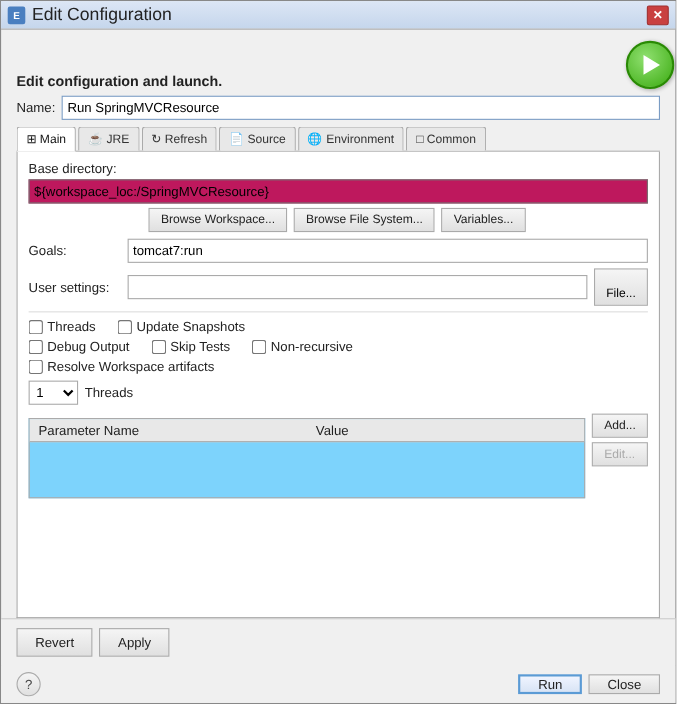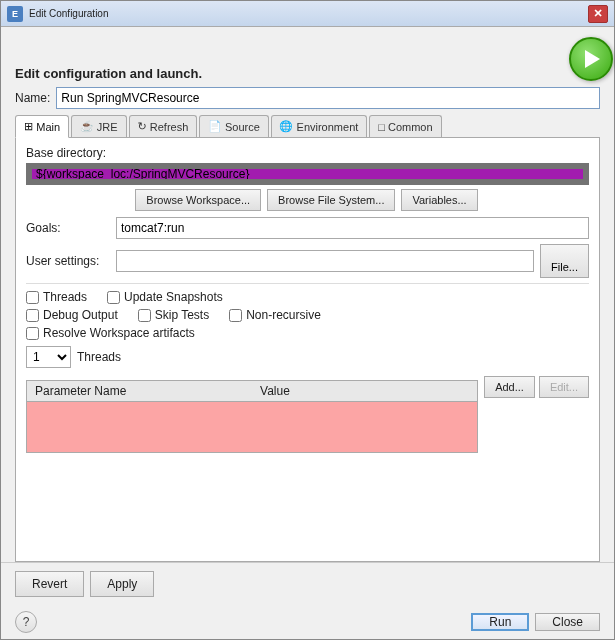--- a/index.html
+++ b/index.html
@@ -35,21 +35,21 @@
     }
     .title-icon {
       width: 16px;
       height: 16px;
       background: #4a7fc0;
       border-radius: 2px;
       display: flex; align-items: center; justify-content: center;
       font-size: 9px; color: white; font-weight: bold;
     }
     .title-text {
-      font-size: 10px;
+      font-size: 16px;
       font-weight: normal;
       color: #222;
     }
     .title-close {
       width: 20px; height: 18px;
       background: #c94040;
       border: 1px solid #a03030;
       border-radius: 2px;
       display: flex; align-items: center; justify-content: center;
       cursor: pointer;
@@ -154,22 +154,22 @@
       margin-bottom: 6px;
     }
     .field-label {
       font-size: 12px;
       color: #222;
       margin-bottom: 3px;
     }
     .field-input {
       width: 100%;
       height: 22px;
-      border: 6px solid #737373;
-      background: #a21caf;
+      border: 1px solid #737373;
+      background: #be185d;
       padding: 2px 4px;
       font-size: 12px;
       outline: none;
     }
     .browse-row {
       display: flex;
       gap: 6px;
       margin-top: 4px;
       justify-content: center;
       padding-right: 2px;
@@ -251,21 +251,21 @@
       padding: 0 2px;
       width: 45px;
     }
     .threads-label {
       font-size: 12px;
       color: #222;
     }
     .table-section {
       margin-top: 6px;
       border: 1px solid #aaa;
-      background: #fca5a5;
+      background: #7dd3fc;
     }
     .table-header {
       display: flex;
       background: #e8e8e8;
       border-bottom: 1px solid #aaa;
       padding: 3px 0;
     }
     .table-col-header {
       font-size: 12px;
       color: #222;
@@ -276,21 +276,21 @@
       flex: 1;
     }
     .table-col-header:nth-child(2) {
       flex: 1;
     }
     .table-body {
       height: 50px;
     }
     .table-side-btns {
       display: flex;
-      flex-direction: row;
+      flex-direction: column;
       gap: 4px;
       padding: 2px 0 2px 6px;
     }
     .table-wrapper {
       display: flex;
       align-items: flex-start;
     }
     .bottom-bar {
       padding: 8px 14px;
       display: flex;

